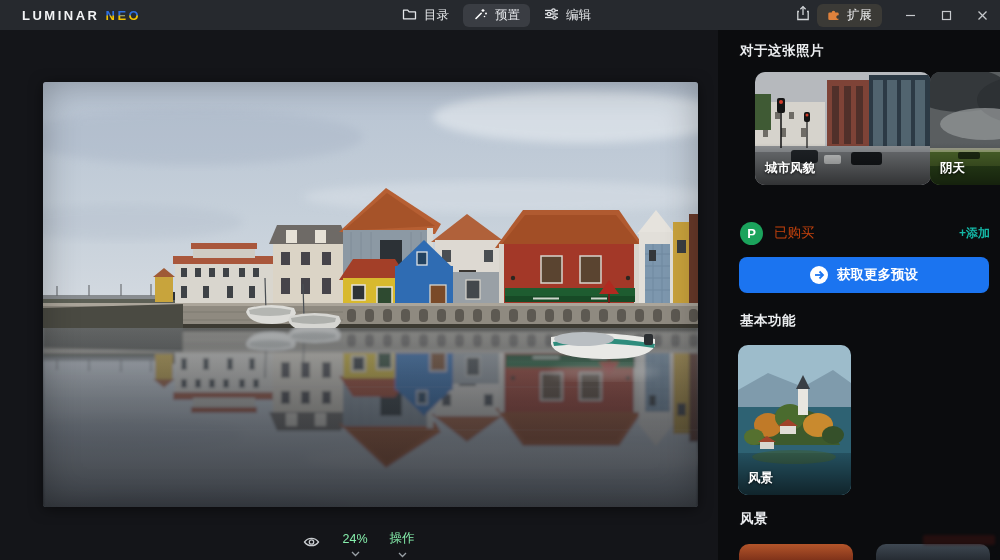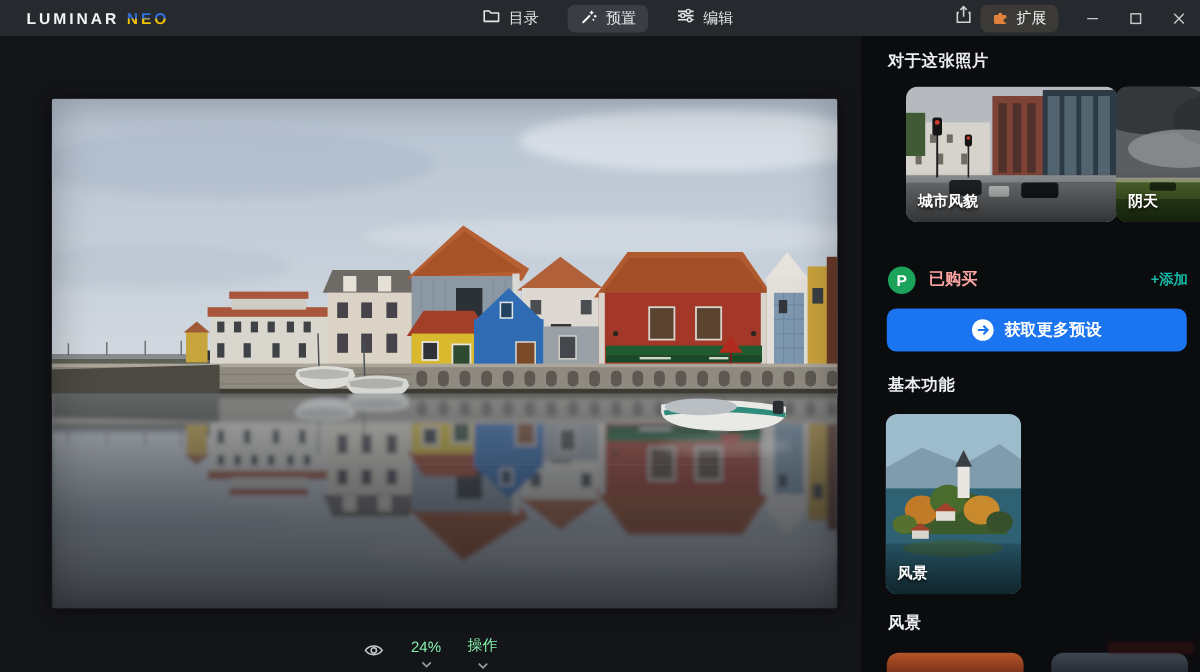--- a/index.html
+++ b/index.html
@@ -7,21 +7,21 @@
               font-family:"Liberation Sans", sans-serif; }
   .app { position:absolute; inset:0; width:1000px; height:560px; }
 
   
   .titlebar { position:absolute; left:0; top:0; width:1000px; height:30px;
               background:#26292e; display:flex; align-items:center; z-index:30; }
   .logo { position:absolute; left:22px; top:8px; font-size:13px; font-weight:bold;
           letter-spacing:2.5px; color:#f2f3f5; }
   .logo .neo { background:linear-gradient(to bottom,#2f6fe0 48%, #f2c200 52%);
                -webkit-background-clip:text; background-clip:text; color:transparent; }
-  .tabs { position:absolute; left:392px; top:0; height:30px; display:flex; align-items:center; gap:14px;font-family:Liberation Serif, serif; }
+  .tabs { position:absolute; left:392px; top:0; height:30px; display:flex; align-items:center; gap:4px; }
   .tab { display:flex; align-items:center; gap:7px; padding:4px 10px; height:23px;
          border-radius:6px; color:#e4e6e9; font-size:12.5px; cursor:default; white-space:nowrap; }
   .tab.selected { background:#3a3d43;text-align:right; }
   .winbtns { position:absolute; right:0; top:0; height:30px; display:flex; align-items:center; }
   .winbtn { width:36px; height:30px; display:flex; align-items:center; justify-content:center; }
   .share-btn { position:absolute; right:182px; top:0; width:30px; height:30px;
                display:flex; align-items:center; justify-content:center; }
   .ext-btn { position:absolute; right:118px; top:4px; height:23px; padding:0 10px;
              background:#3b3a36; border-radius:6px; display:flex; align-items:center; gap:6px;
              color:#f0f1f3; font-size:12.5px; }
@@ -43,21 +43,21 @@
   .card svg { display:block; }
   .card .lab { position:absolute; left:10px; bottom:8px; color:#fff; font-size:12.5px; font-weight:bold;
                text-shadow:0 1px 3px rgba(0,0,0,.8); }
   .card .fade { position:absolute; left:0; right:0; bottom:0; height:42px;
                 background:linear-gradient(to top, rgba(0,0,0,.55), rgba(0,0,0,0)); }
 
   .purchased { position:absolute; left:22px; top:190px; width:250px; height:26px;
                display:flex; align-items:center; }
   .pbadge { width:23px; height:23px; border-radius:50%; background:#1ba35c; color:#fff;
             display:flex; align-items:center; justify-content:center; font-size:13px; font-weight:bold; }
-  .ptxt { margin-left:11px; color:#fca5a5; font-size:13.5px; font-weight:bold; }
+  .ptxt { margin-left:11px; color:#c2410c; font-size:13.5px; font-weight:normal; }
   .addlink { margin-left:auto; color:#14b8a6; font-size:12px; font-weight:bold; }
   .cta { position:absolute; left:21px; top:227px; width:250px; height:36px; border:none;
          background:#1b74f0; border-radius:8px; color:#fff; font-size:13.5px; font-weight:bold;
          display:flex; align-items:center; justify-content:center; gap:9px;
          font-family:"Liberation Sans", sans-serif; }
   .cta .circ { width:18px; height:18px; border-radius:50%; background:#fff;
                display:flex; align-items:center; justify-content:center; }
   .wm { position:absolute; left:205px; top:505px; width:72px; height:10px; border-radius:2px;
         background:#3a1210; opacity:.55; filter:blur(1.5px); }
   .partial { position:absolute; height:16px; border-radius:10px 10px 0 0; }

